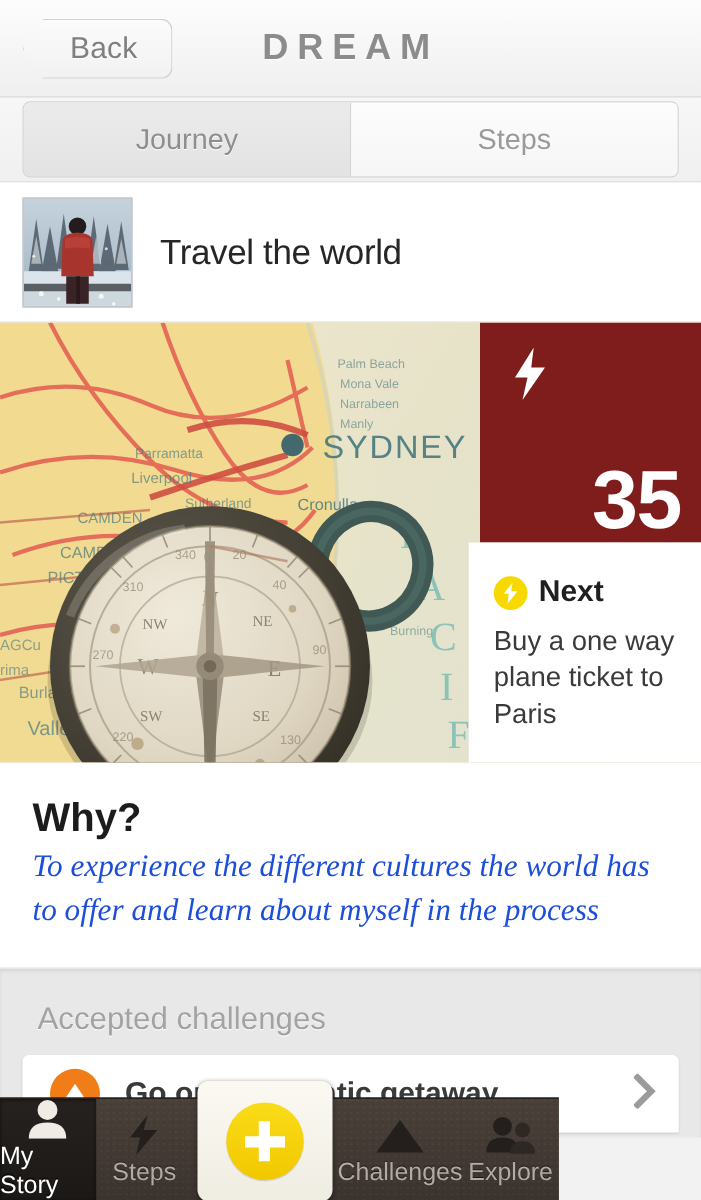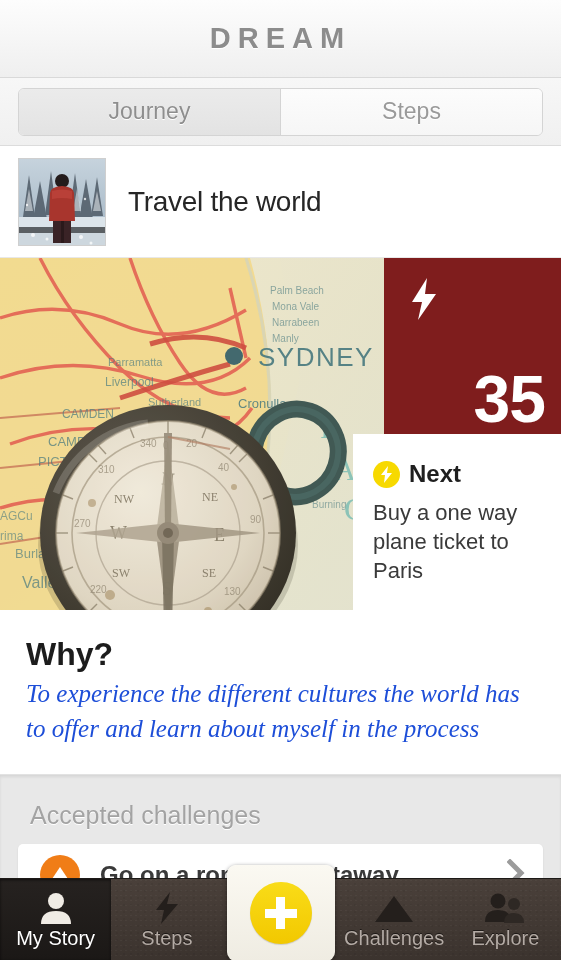--- a/index.html
+++ b/index.html
@@ -74,21 +74,21 @@
     background: linear-gradient(to bottom, #f7f7f7 0%, #f0f0f0 100%);
     border-bottom: 1px solid #dcdcdc;
     display: flex;
     align-items: center;
     padding: 0 18px;
     box-sizing: border-box;
   }
   .segment {
     display: flex;
     width: 100%;
-    height: 48px;
+    height: 61px;
     border: 1px solid #d4d4d4;
     border-radius: 6px;
     overflow: hidden;
     box-sizing: border-box;
     background: #fafafa;
   }
   .seg-item {
     flex: 1;
     display: flex;
     align-items: center;
@@ -179,21 +179,21 @@
     font-size: 66px;
     font-weight: bold;
     color: #ffffff;
     line-height: 1;
     letter-spacing: -1px;
   }
   .next-panel {
     position: absolute;
     right: 0;
     top: 176px;
-    width: 208px;
+    width: 186px;
     height: 176px;
     background: #ffffff;
     box-sizing: border-box;
     padding: 26px 18px 0 20px;
   }
   .next-head {
     display: flex;
     align-items: center;
     margin-bottom: 10px;
   }
@@ -281,21 +281,21 @@
     font-weight: bold;
     color: #3a3a3a;
   }
   .ch-chevron { flex: 0 0 auto; }
 
   
   .tabbar {
     position: absolute;
     left: 0;
     bottom: 0;
-    width: 561px;
+    width: 447px;
     height: 82px;
     background: #3e3630;
     background-image:
       radial-gradient(circle at 20% 30%, rgba(255,255,255,0.035) 0 1px, transparent 1px),
       radial-gradient(circle at 70% 70%, rgba(0,0,0,0.05) 0 1px, transparent 1px),
       linear-gradient(to bottom, #4a403a 0%, #3b332e 100%);
     background-size: 5px 5px, 7px 7px, 100% 100%;
     display: flex;
     align-items: stretch;
     border-top: 1px solid #1d1a17;
@@ -370,20 +370,23 @@
     background: #ffffff;
   }
   .plus-box { position: relative; width: 32px; height: 32px; display:flex; align-items:center; justify-content:center;}
 </style>
 </head>
 <body>
 
 <div class="app">
 
   <div class="navbar">
+    <div class="back-btn">
+      <span class="back-label">Back</span>
+    </div>
     <div class="nav-title">DREAM</div>
   </div>
 
   <div class="segment-wrap">
     <div class="segment">
       <div class="seg-item active">Journey</div>
       <div class="seg-item inactive">Steps</div>
     </div>
   </div>
 

